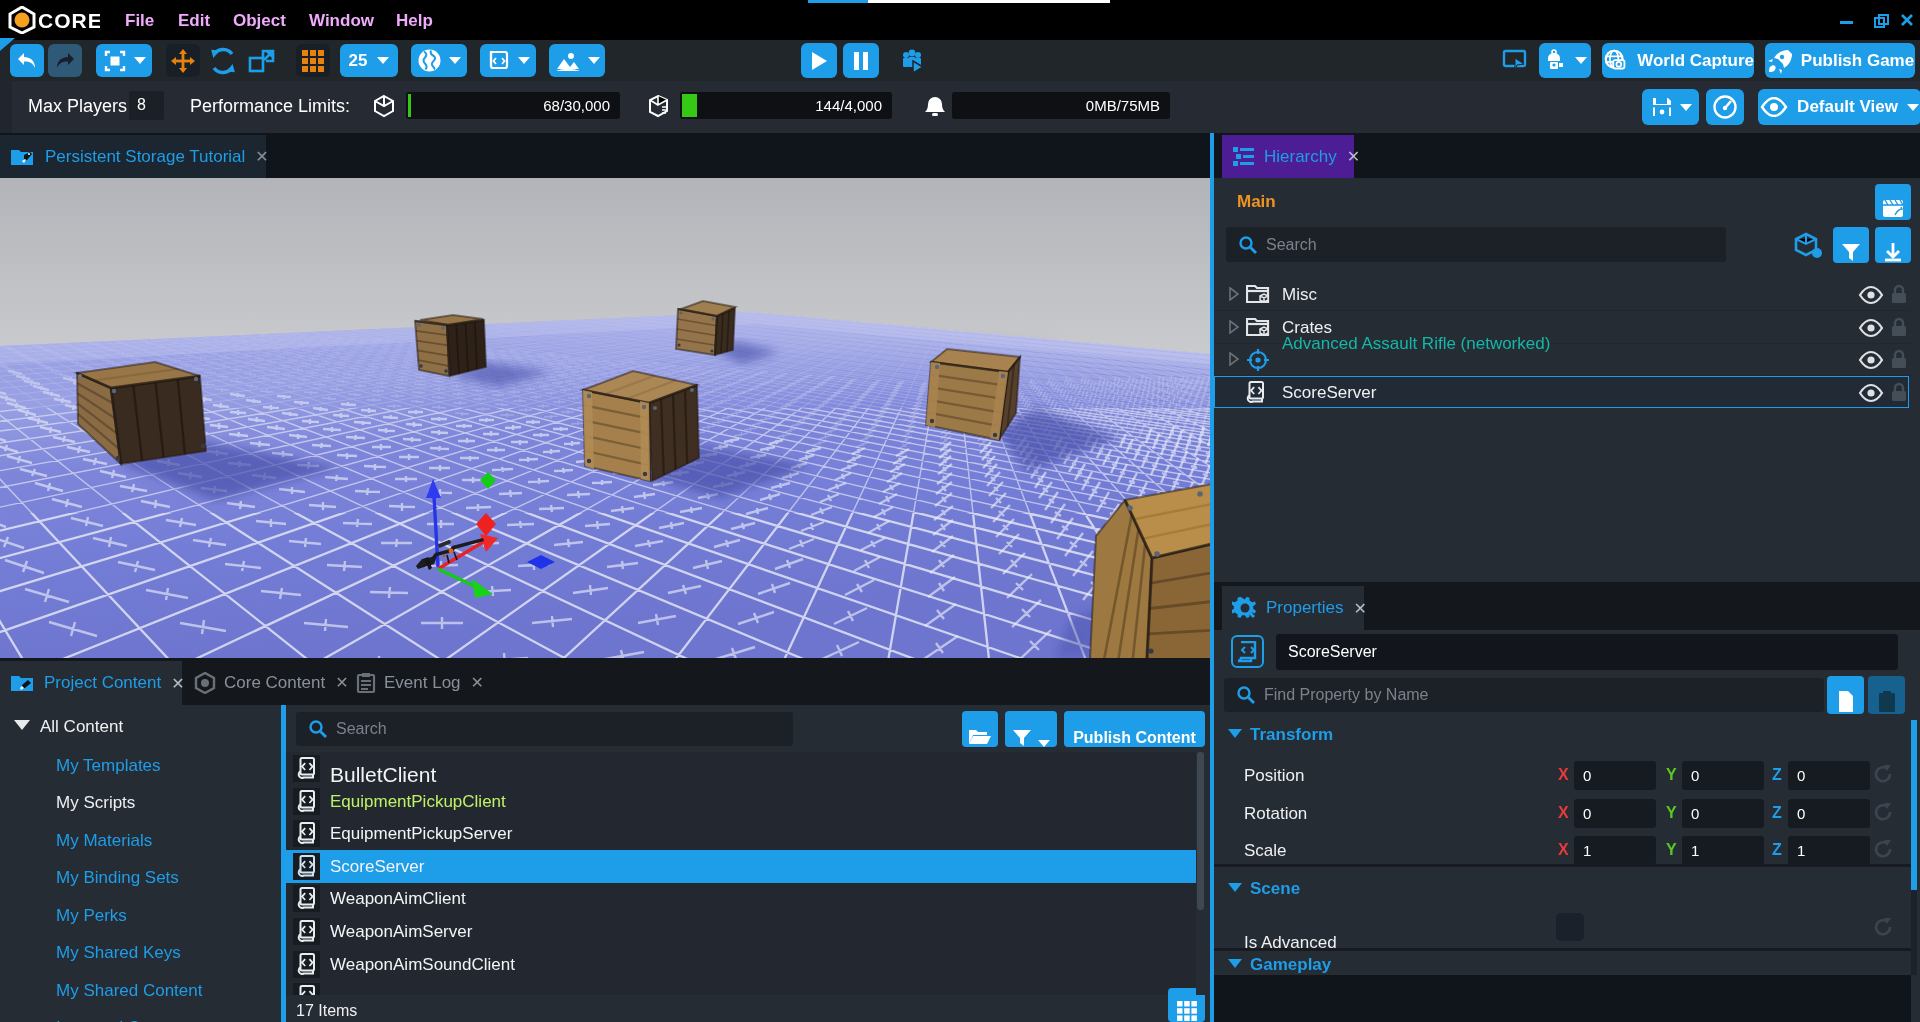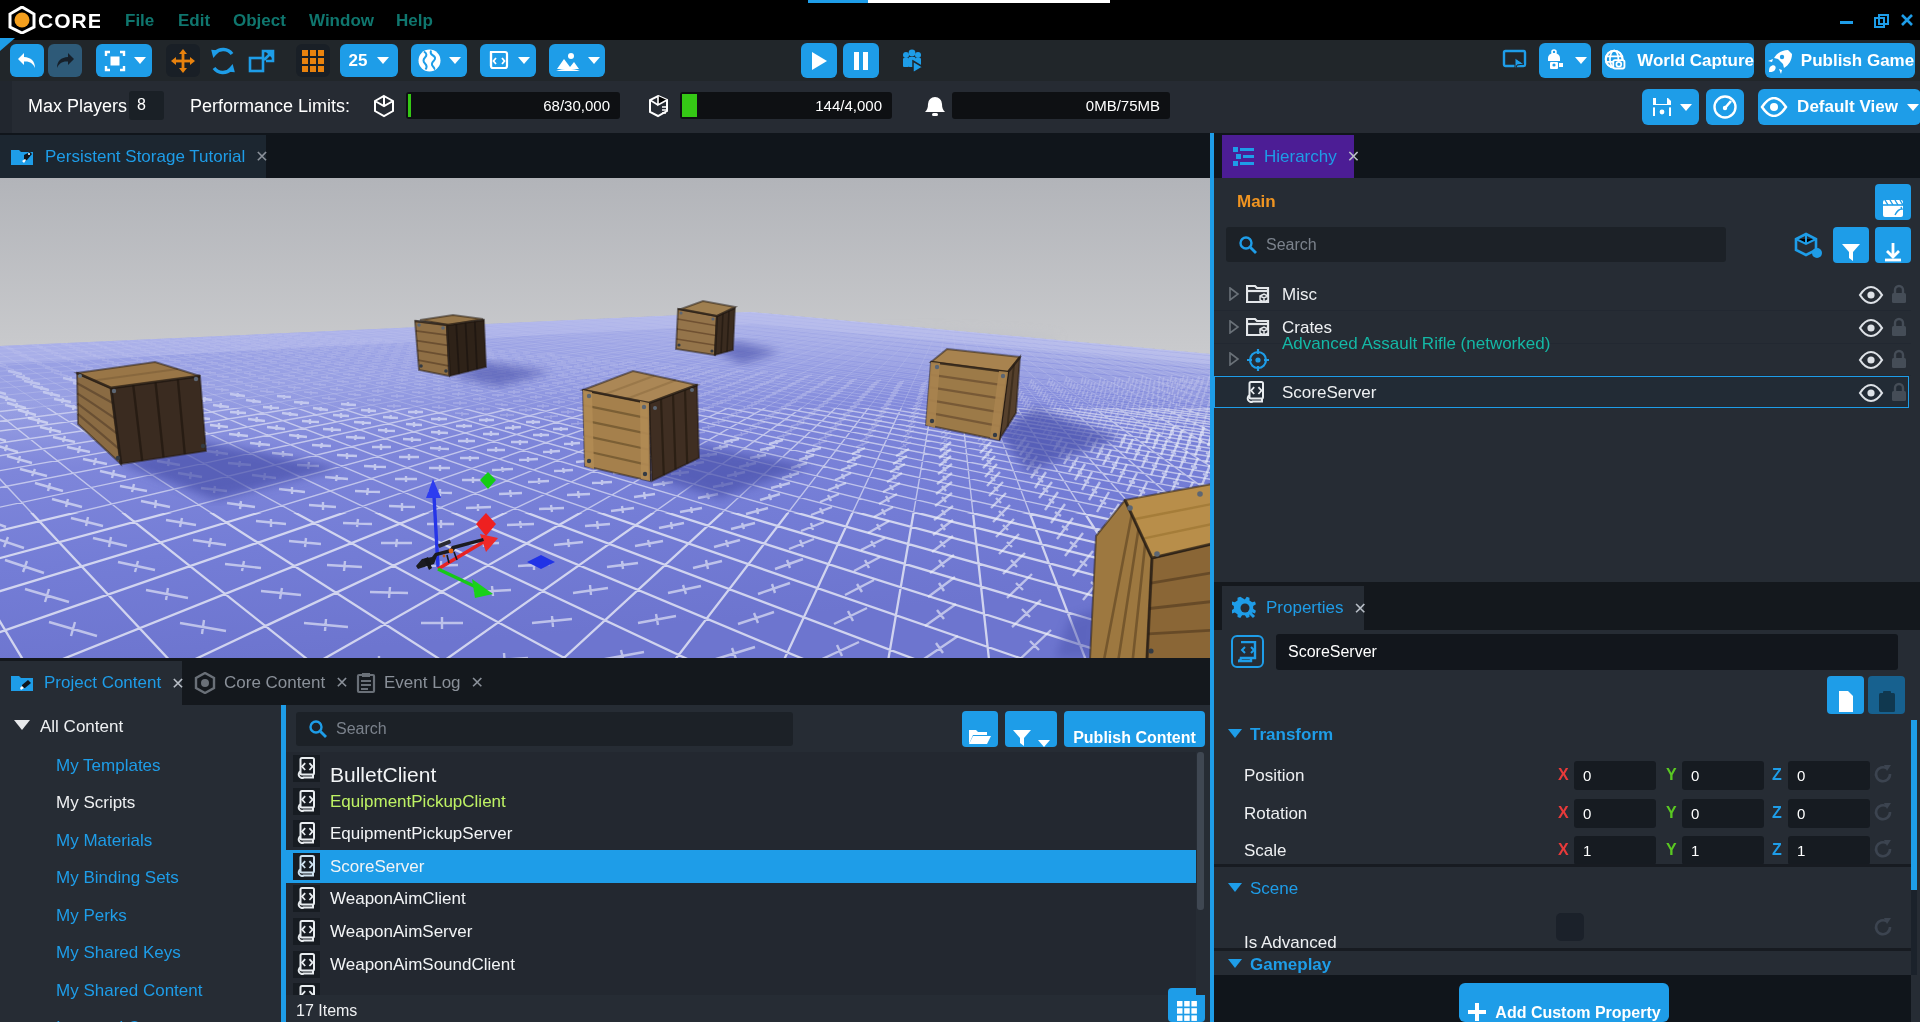--- a/index.html
+++ b/index.html
@@ -1,21 +1,21 @@
 <!DOCTYPE html>
 <html><head><meta charset="utf-8"><style>
 *{margin:0;padding:0;box-sizing:border-box}
 html,body{width:1920px;height:1022px;overflow:hidden;background:#21262e;font-family:"Liberation Sans",sans-serif}
 .abs{position:absolute}
 #app{position:relative;width:1920px;height:1022px}
 
 #titlebar{left:0;top:0;width:1920px;height:40px;background:#000}
 #toolbar{left:0;top:40px;width:1920px;height:41px;background:#21262a}
 #row2{left:12px;top:81px;width:1920px;height:52px;background:#262b33}
-.menu{color:#0f766e;font-weight:bold;font-size:17px;top:11px}
+.menu{color:#f0abfc;font-weight:bold;font-size:17px;top:11px}
 .btn{position:absolute;border-radius:6px;background:#1e9de8;display:flex;align-items:center;justify-content:center}
 .btn.dark{background:#191f26}
 .caret{width:0;height:0;border-left:6px solid transparent;border-right:6px solid transparent;border-top:7px solid #fff}
 .btn span.lbl,.bluebtn span.lbl{color:#fff;font-weight:bold;font-size:17px;white-space:nowrap}
 .ibar{position:absolute;background:#0e1013;border-radius:3px;color:#fff;font-size:15px}
 .wlabel{position:absolute;color:#fff;font-size:19px;white-space:nowrap}
 
 .tabbar{background:#10151b}
 .tab{position:absolute;display:flex;align-items:center;height:43px;padding:0 10px;font-size:17px;white-space:nowrap}
 .tab .x{color:#8a9099;margin-left:10px;font-size:16px}
@@ -726,20 +726,27 @@
 <div class="abs" style="left:1214px;top:630px;width:706px;height:392px;background:#262c34">
   <div class="abs" style="left:17px;top:5px;width:33px;height:33px;border:2.5px solid #1e9de8;border-radius:6px"></div>
   <svg class="abs" style="left:23px;top:11px" width="22" height="22" viewBox="0 0 22 22">
         <path d="M4 1h14v16H4a3 3 0 0 1 -3 3" fill="none" stroke="#1e9de8" stroke-width="2.4"></path>
         <path d="M1 20h13v-3" fill="none" stroke="#1e9de8" stroke-width="2.4"></path>
         <path d="M8 6l-3 3l3 3M14 6l3 3l-3 3" fill="none" stroke="#1e9de8" stroke-width="2"></path>
       </svg>
   <div class="abs input" style="left:62px;top:4px;width:622px;height:36px;background:#12161c">
     <span class="abs" style="left:12px;top:9px;font-size:16px;color:#fff">ScoreServer</span>
   </div>
+  <div class="abs input" style="left:10px;top:48px;width:600px;height:34px;background:#1c2127">
+    <svg class="abs" style="left:12px;top:7px" width="20" height="20" viewBox="0 0 20 20">
+          <circle cx="8" cy="8" r="5.5" fill="none" stroke="#1e9de8" stroke-width="2.4"></circle>
+          <path d="M12.5 12.5L18 18" stroke="#1e9de8" stroke-width="2.8"></path>
+        </svg>
+    <span class="abs" style="left:40px;top:8px;color:#7b828c;font-size:16px">Find Property by Name</span>
+  </div>
   <div class="bluebtn" style="left:613px;top:46px;width:37px;height:38px">
     <svg width="20" height="24" viewBox="0 0 20 24">
           <path d="M3 1h9l5 5v16H3z" fill="#fff"></path>
         </svg>
   </div>
   <div class="bluebtn" style="left:654px;top:46px;width:37px;height:38px;background:#17618f">
     <svg width="20" height="24" viewBox="0 0 20 24">
           <rect x="2" y="3" width="16" height="19" rx="1.5" fill="#10384f"></rect>
           <rect x="6" y="1" width="8" height="5" rx="1" fill="#10384f"></rect>
         </svg>
@@ -793,36 +800,30 @@
         <span class="abs" style="left:558px;top:211px;color:#1e9de8;font-weight:bold;font-size:16px">Z</span>
         <div class="abs input" style="left:574px;top:206px;width:82px;height:29px">
           <span class="abs" style="left:9px;top:6px;font-size:15px;color:#fff">1</span>
         </div>
         <svg class="abs" style="left:658px;top:208px" width="22" height="22" viewBox="0 0 22 22">
           <path d="M18 11a7 7 0 1 1 -3 -5.5" fill="none" stroke="#3c4450" stroke-width="2.6"></path>
           <polygon points="12,2 19,2 15,8" fill="#3c4450"></polygon>
         </svg>
 <div class="abs" style="left:0;top:234px;width:697px;height:3px;background:#171b21"></div>
 <div class="abs" style="left:14px;top:253px;width:0;height:0;border-left:7px solid transparent;border-right:7px solid transparent;border-top:9px solid #1e9de8"></div>
-        <span class="abs" style="left:36px;top:249px;color:#1e9de8;font-weight:normal;font-size:17px">Scene</span>
+        <span class="abs" style="left:36px;top:249px;color:#1e9de8;font-weight:bold;font-size:17px">Scene</span>
 <span class="abs" style="left:30px;top:303px;color:#eef0f2;font-size:17px">Is Advanced</span>
 <div class="abs" style="left:342px;top:283px;width:28px;height:28px;background:#1b212a;border-radius:5px"></div>
 <svg class="abs" style="left:658px;top:286px" width="22" height="22" viewBox="0 0 22 22">
           <path d="M18 11a7 7 0 1 1 -3 -5.5" fill="none" stroke="#3c4450" stroke-width="2.6"></path>
           <polygon points="12,2 19,2 15,8" fill="#3c4450"></polygon>
         </svg>
 <div class="abs" style="left:0;top:318px;width:697px;height:3px;background:#171b21"></div>
 <div class="abs" style="left:14px;top:329px;width:0;height:0;border-left:7px solid transparent;border-right:7px solid transparent;border-top:9px solid #1e9de8"></div>
         <span class="abs" style="left:36px;top:325px;color:#1e9de8;font-weight:bold;font-size:17px">Gameplay</span>
       </div>
 
   <div class="abs" style="left:697px;top:90px;width:6px;height:170px;background:#1e9de8"></div>
   <div class="abs" style="left:697px;top:260px;width:6px;height:85px;background:#1b222b"></div>
 
   <div class="abs" style="left:0;top:345px;width:697px;height:47px;background:#10151b"></div>
-  <div class="bluebtn" style="left:245px;top:353px;width:210px;height:39px;border-radius:6px">
-    <svg width="20" height="20" viewBox="0 0 20 20">
-          <path d="M8 1h4v7h7v4h-7v7H8v-7H1V8h7z" fill="#fff"></path>
-        </svg>
-    <span class="lbl" style="font-size:16px;margin-left:8px">Add Custom Property</span>
-  </div>
 </div>
 
 </div>
 </body></html>

